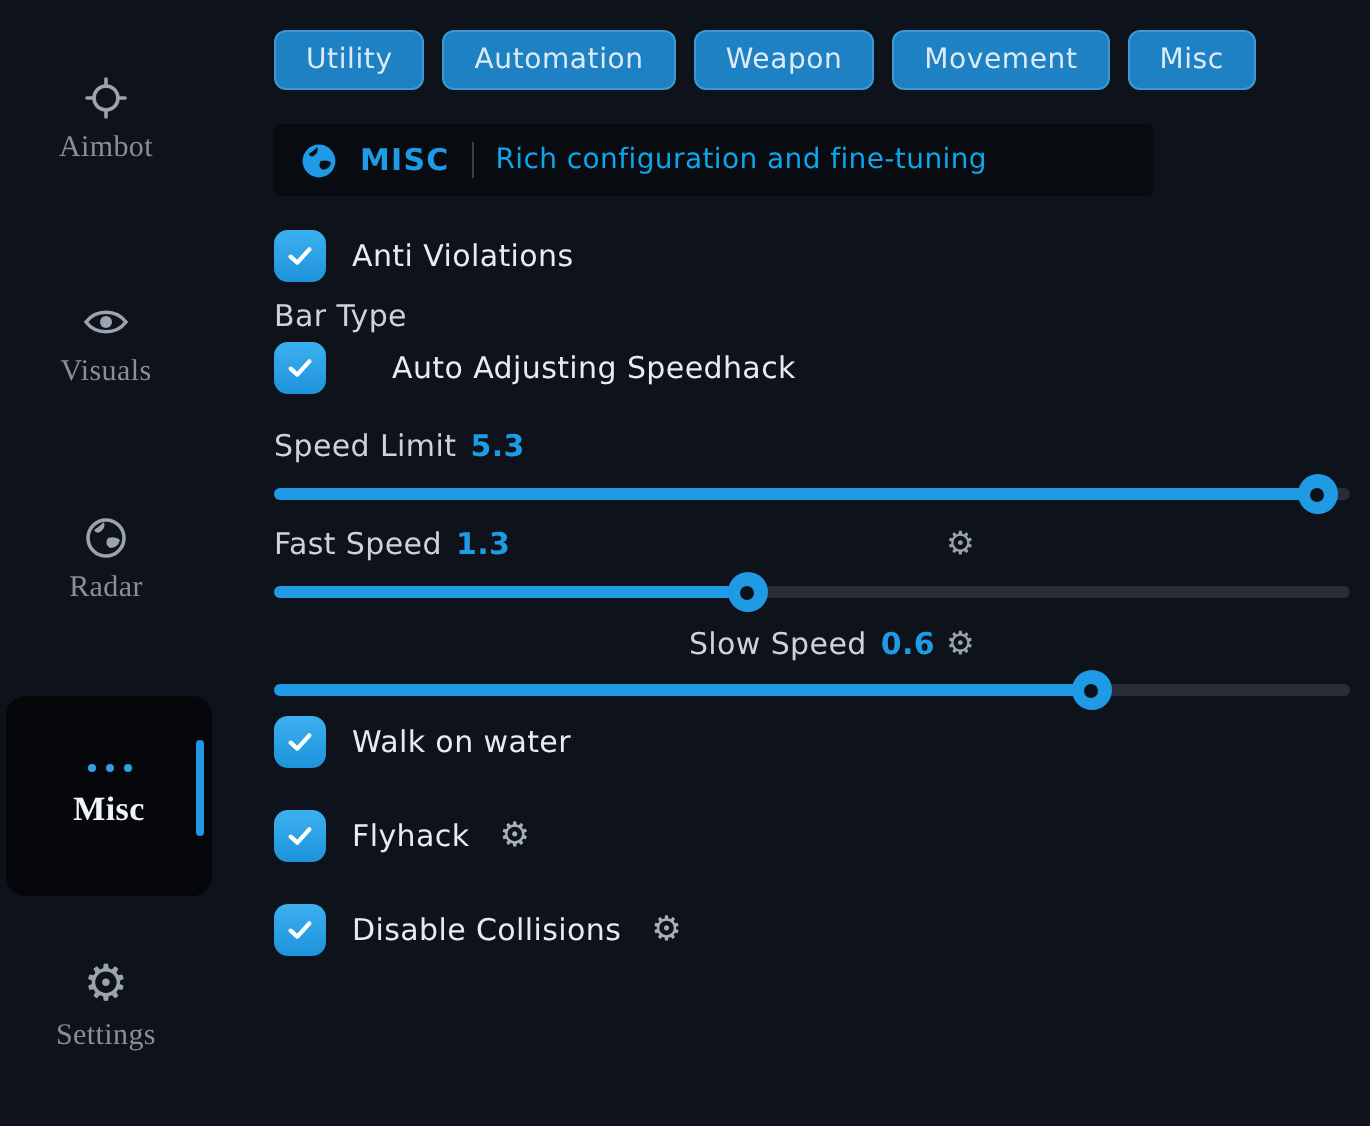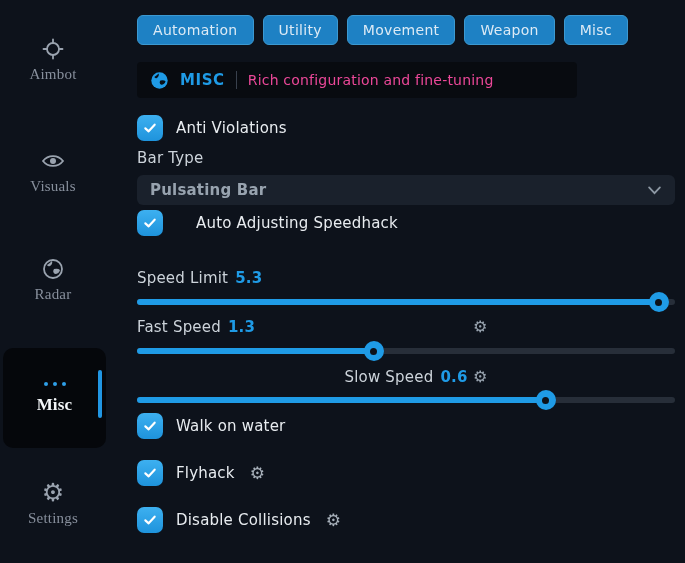--- a/index.html
+++ b/index.html
@@ -33,21 +33,21 @@
     height:30px;padding:0 15px;background:#1e81c4;border:1px solid #3c99d1;
     border-radius:6px;color:#dceaf5;font-size:14px;font-family:inherit;
     letter-spacing:.3px;cursor:pointer;box-sizing:border-box;
   }
   .header{
     margin-top:17px;width:440px;height:36px;background:#080b10;border-radius:4px;
     display:flex;align-items:center;gap:11px;padding-left:13px;box-sizing:border-box;
   }
   .header .title{color:#1f9be6;font-weight:bold;font-size:15px;letter-spacing:.6px;}
   .header .vdiv{width:1px;height:18px;background:#39414d;}
-  .header .subtitle{color:#ec4899;font-size:14px;}
+  .header .subtitle{color:#0ea5e9;font-size:14px;}
   .check-row{display:flex;align-items:center;gap:13px;}
   .checkbox{
     width:26px;height:26px;border-radius:7px;flex:0 0 auto;cursor:pointer;
     background:linear-gradient(180deg,#3db0f0,#1e93dc);
     display:flex;align-items:center;justify-content:center;
   }
   .check-label{color:#e8ecf0;font-size:15px;}
   .inline-gear{font-size:17px;color:#a7b0ba;margin-left:2px;cursor:pointer;font-style:normal;}
   .row-anti{margin-top:17px;text-align:center;}
   .multiselect{
@@ -64,21 +64,21 @@
     margin-top:9px;width:538px;height:30px;background:#1a212c;border-radius:6px;
     display:flex;align-items:center;justify-content:space-between;
     padding:0 13px;box-sizing:border-box;cursor:pointer;
   }
   .sel-value{color:#98a3af;font-weight:bold;font-size:15px;}
   .row-auto{margin-top:5px;gap:33px;}
   .slider-label-row{position:relative;display:flex;align-items:center;height:19px;width:538px;}
   .s-label{color:#ccd3da;font-size:15px;}
   .s-value{color:#1f9be6;font-weight:bold;font-size:15px;margin-left:7px;}
   .slider-gear{position:absolute;left:336px;top:0;font-size:16px;color:#97a2ae;cursor:pointer;font-style:normal;}
-  .lr1{margin-top:32px;} .lr2{margin-top:12px;} .lr3{margin-top:13px;justify-content:center;}
+  .lr1{margin-top:16px;} .lr2{margin-top:12px;} .lr3{margin-top:13px;justify-content:center;}
   .track{
     position:relative;margin-top:12px;width:538px;height:6px;border-radius:3px;
     background:#272e39;cursor:pointer;
   }
   .track.t3{margin-top:11px;}
   .fill{position:relative;height:100%;border-radius:3px;background:#1f9be6;}
   .thumb{
     position:absolute;right:-10px;top:50%;transform:translateY(-50%);
     width:20px;height:20px;border-radius:50%;background:#1f9be6;
     display:flex;align-items:center;justify-content:center;cursor:grab;
@@ -139,24 +139,24 @@
       <span class="nav-icon">
           <i class="gear-glyph">⚙</i>
         </span>
       <span class="nav-label">Settings</span>
     </div>
   </nav>
 
   <main class="content">
 
     <div class="tabs">
+      <button class="tab">Utility</button>
       <button class="tab">Automation</button>
-      <button class="tab">Utility</button>
+      <button class="tab">Weapon</button>
       <button class="tab">Movement</button>
-      <button class="tab">Weapon</button>
       <button class="tab">Misc</button>
     </div>
 
     <div class="header">
       <span style="display:flex;">
         <svg width="19" height="19" viewBox="0 0 22 22">
           <circle cx="11" cy="11" r="9.5" fill="#1f9be6"></circle>
           <path d="M5 7 q3 -2 5 -4 q1 3 -2 5 q-2 1 -3 -1z M12 11 q4 -1 6 1 q-1 4 -5 4 q-3 -2 -1 -5z" fill="#081018"></path>
         </svg>
       </span>
@@ -170,28 +170,20 @@
         <svg width="16" height="16" viewBox="0 0 24 24">
             <path d="M5 12.5 L10 17 L19 7" fill="none" stroke="#fff" stroke-width="3.2" stroke-linecap="round" stroke-linejoin="round"></path>
           </svg>
       </span>
       <span class="check-label">Anti Violations</span>
     </div>
 
 
     <div class="field-label">Bar Type</div>
 
-    <div class="select">
-      <span class="sel-value">Pulsating Bar</span>
-      <span style="display:flex;">
-        <svg width="15" height="9" viewBox="0 0 16 10" fill="none" stroke="#8d98a4" stroke-width="2" stroke-linecap="round">
-            <path d="M2 1.5 L8 8 L14 1.5"></path>
-          </svg>
-      </span>
-    </div>
 
     <div class="check-row row-auto">
       <span class="checkbox">
         <svg width="16" height="16" viewBox="0 0 24 24">
             <path d="M5 12.5 L10 17 L19 7" fill="none" stroke="#fff" stroke-width="3.2" stroke-linecap="round" stroke-linejoin="round"></path>
           </svg>
       </span>
       <span class="check-label">Auto Adjusting Speedhack</span>
     </div>
 

